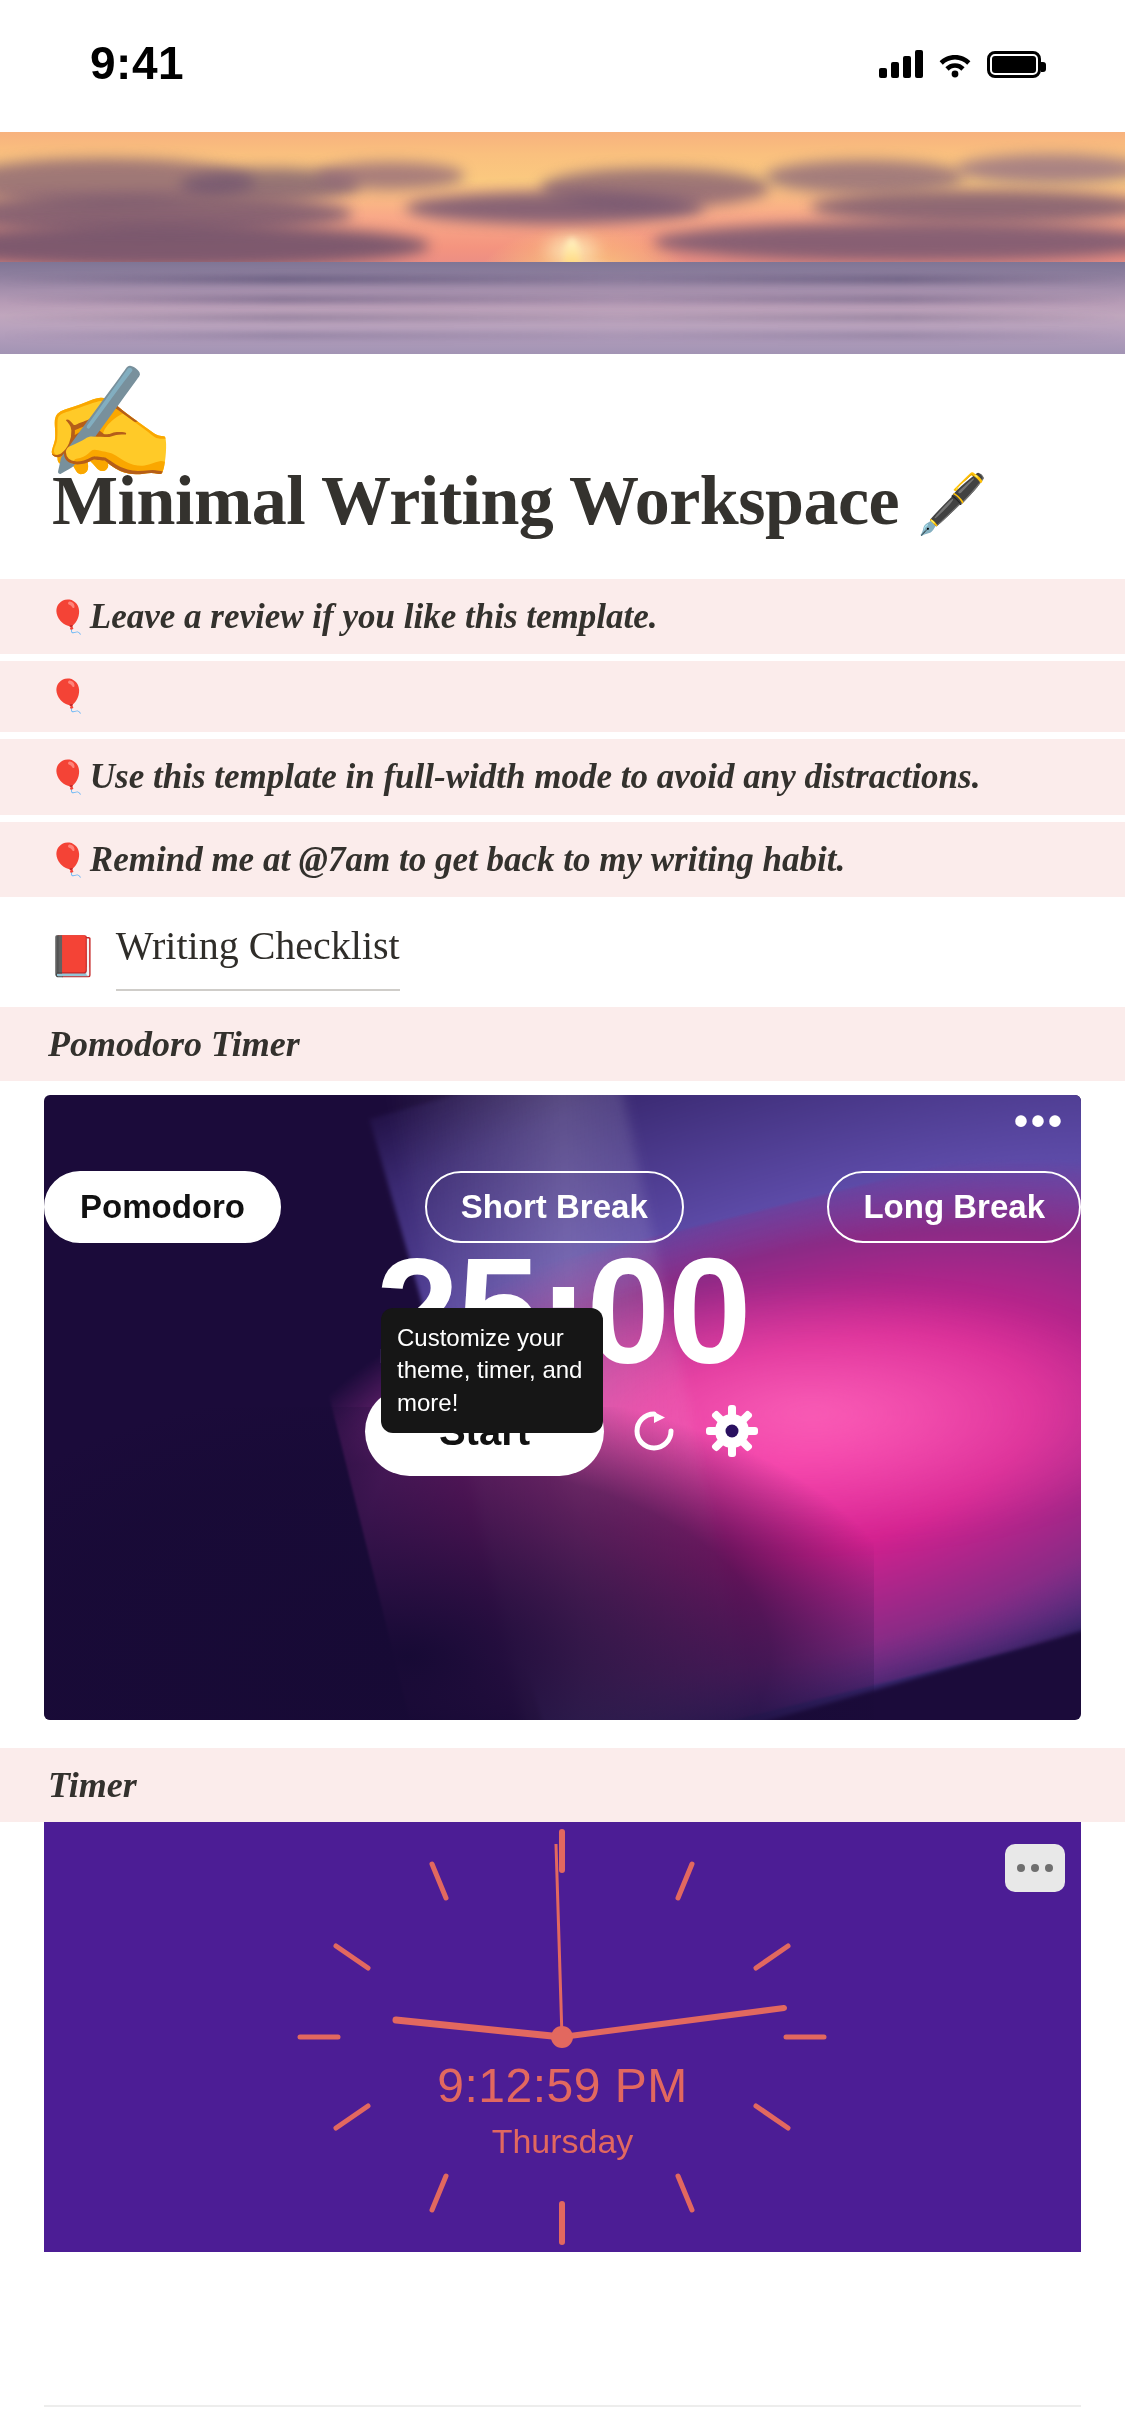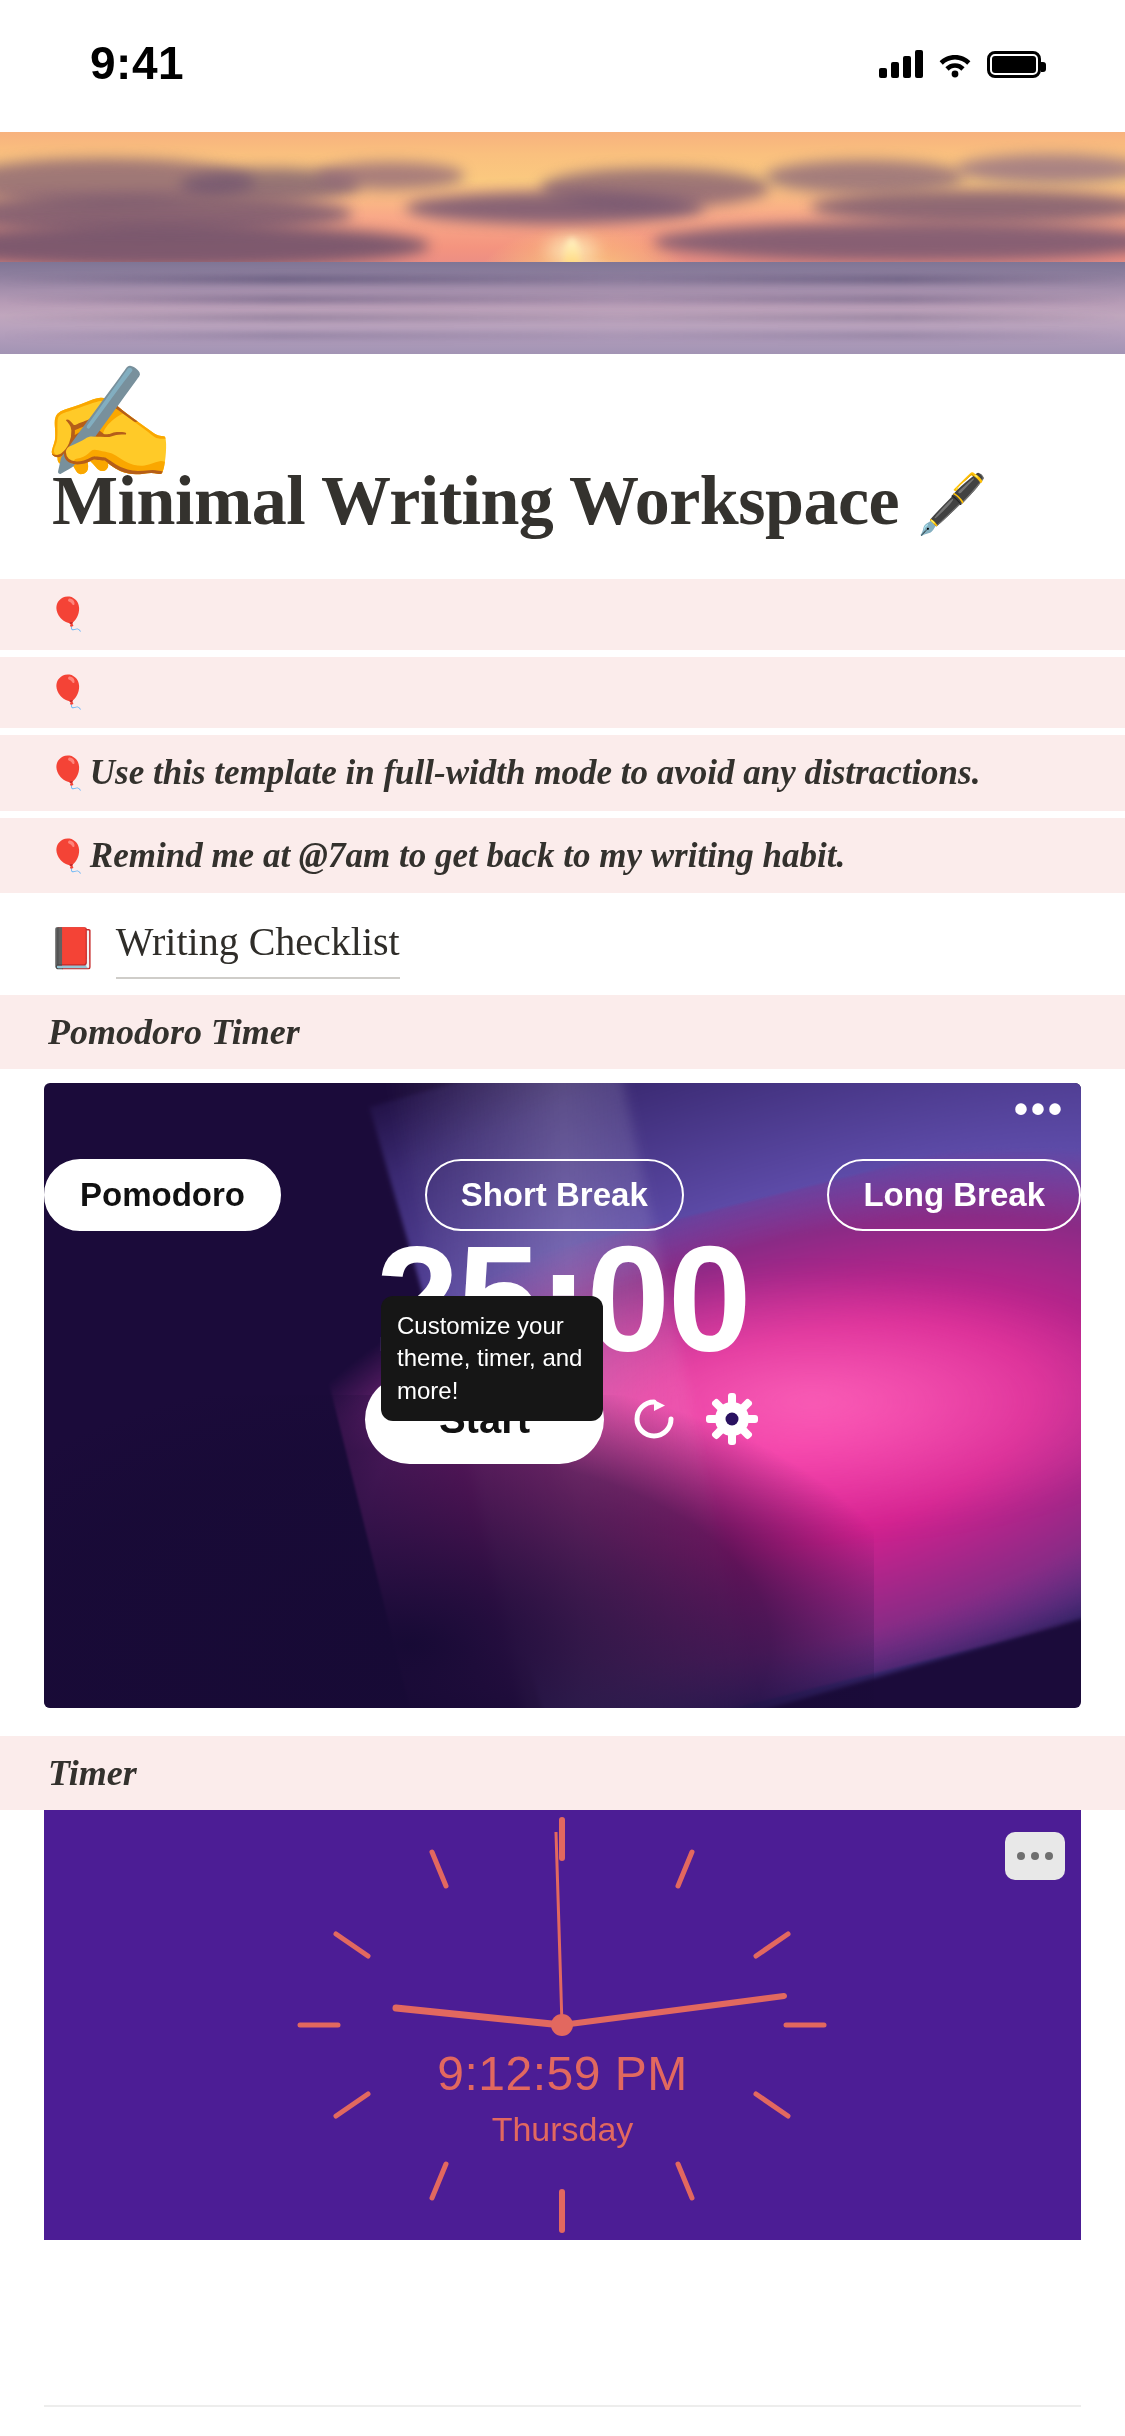--- a/index.html
+++ b/index.html
@@ -176,21 +176,21 @@
     gap: 18px;
     padding: 18px 0 16px 48px;
     background: #ffffff;
   }
   .checklist-emoji { font-size: 40px; line-height: 1; }
   .checklist-link {
     font-family: "Liberation Serif", serif;
     font-size: 40px;
     color: #2f2d29;
     border-bottom: 2px solid #cfcdc9;
-    padding-bottom: 12px;
+    padding-bottom: 20px;
     text-decoration: none;
   }
 
   .section-label {
     background: #fbeceb;
     padding: 16px 0 16px 48px;
     font-family: "Liberation Serif", serif;
     font-style: italic;
     font-weight: bold;
     font-size: 36px;
@@ -417,20 +417,21 @@
   <div class="body-wrap">
 
     <h1 class="page-title">
       <span>Minimal Writing Workspace</span>
       <span class="title-emoji">🖋️</span>
     </h1>
 
     <div class="callouts">
       <div class="callout">
         <span class="bullet-emoji">🎈</span>
+        <span>Leave a review if you like this template.</span>
       </div>
       <div class="callout">
         <span class="bullet-emoji">🎈</span>
       </div>
       <div class="callout">
         <span class="bullet-emoji">🎈</span>
         <span>Use this template in full-width mode to avoid any distractions.</span>
       </div>
       <div class="callout">
         <span class="bullet-emoji">🎈</span>

